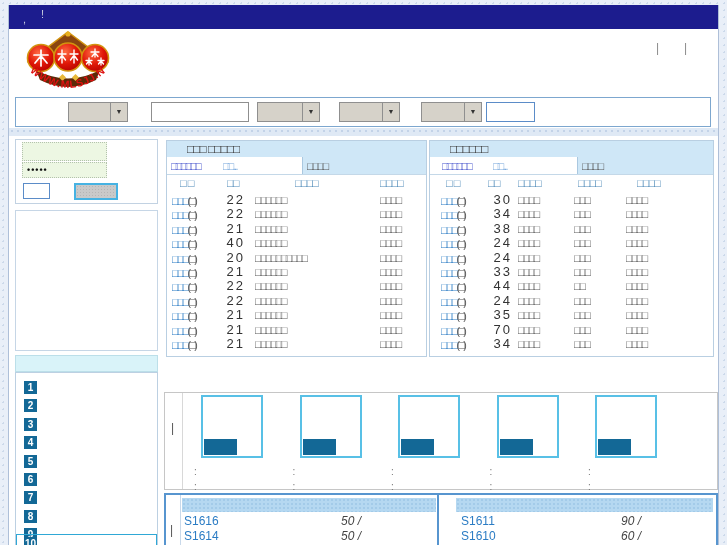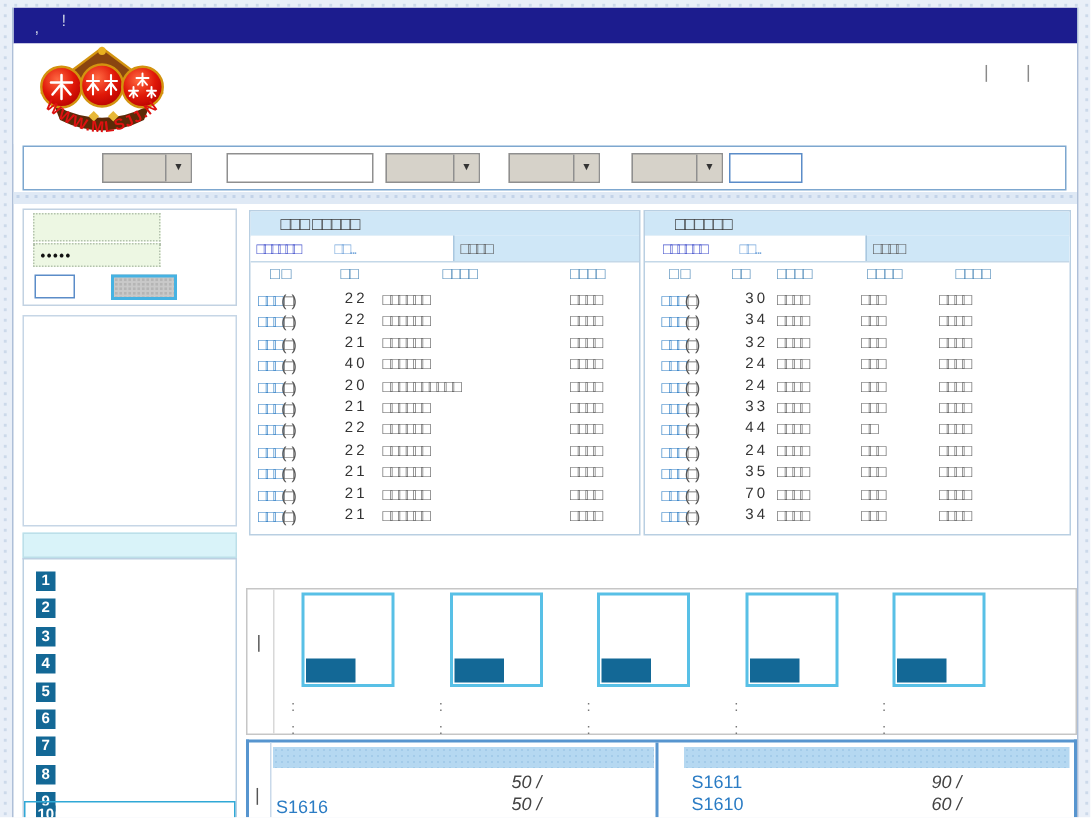--- a/index.html
+++ b/index.html
@@ -87,21 +87,21 @@
   .tabrest span{position:absolute;left:4px;top:3px;color:#555;}
   .thead{position:absolute;left:0;top:36px;width:100%;height:15px;}
   .hcell{position:absolute;top:0;font-size:11px;letter-spacing:-1px;color:#4e8ab8;}
   .t0 .h0{left:13px;} .t0 .h1{left:60px;} .t0 .h2{left:128px;} .t0 .h3{left:213px;}
   .t1 .h0{left:16px;} .t1 .h1{left:58px;} .t1 .h2{left:88px;} .t1 .h3{left:148px;} .t1 .h4{left:207px;}
   .tbody{position:absolute;left:0;top:52px;width:100%;bottom:1px;}
   .trow{position:absolute;left:0;width:100%;height:14.4px;}
   .cell{position:absolute;top:0;line-height:14px;}
   .nm{color:#2b7cc4;font-size:11px;letter-spacing:-1.5px;text-decoration:none;}
   .sfx{color:#555;font-size:10.5px;letter-spacing:-1.5px;}
-  .agecell{font-size:10px;letter-spacing:2px;color:#333;text-align:right;}
+  .agecell{font-size:13px;letter-spacing:2px;color:#333;text-align:right;}
   .t0 .c0{left:5px;} .t0 .c1{left:48px;width:30px;} .t0 .c2{left:88px;} .t0 .c3{left:213px;}
   .t1 .c0{left:11px;} .t1 .c1{left:52px;width:30px;} .t1 .c2{left:88px;} .t1 .c3{left:144px;} .t1 .c4{left:196px;}
 
   
   .photopanel{position:absolute;left:155px;top:387px;width:554px;height:98px;background:#fff;
     border:1px solid #c6c6c6;box-sizing:border-box;}
   .photopanel .vline{position:absolute;left:17px;top:0;bottom:0;width:1px;background:#d8d8d8;}
   .sidelabel{position:absolute;color:#555;font-size:12px;}
   .photopanel .sidelabel{left:6px;top:28px;}
   .pbox{position:absolute;top:2px;width:62px;height:63px;border:2px solid #58c0e6;background:#fff;box-sizing:border-box;}
@@ -114,21 +114,21 @@
   .bottompanel .vline{position:absolute;left:14px;top:0;bottom:0;width:1px;background:#c9d9ea;}
   .bottompanel .vdiv{position:absolute;left:271px;top:0;bottom:0;width:2px;background:#5795cf;}
   .bottompanel .sidelabel{left:4px;top:28px;}
   .bhdr{position:absolute;top:3px;height:14px;background:#b5d8f1;
     background-image:radial-gradient(#a3cbe9 1px, transparent 1px);background-size:4px 4px;}
   .bhdrL{left:16px;width:254px;}
   .bhdrR{left:290px;width:257px;}
   .brow{position:absolute;height:15px;font-size:12px;}
   .bid{position:absolute;left:0;color:#2b7cc4;text-decoration:none;}
   .bval{position:absolute;color:#444;font-style:italic;}
-  .bL .bid{left:18px;margin-top:17px;} .bL .bval{left:175px;}
+  .bL .bid{left:18px;} .bL .bval{left:175px;}
   .bR .bid{left:295px;} .bR .bval{left:455px;}
 </style>
 </head>
 <body>
 
 <div class="stage">
   <div class="page">
 
     <div class="titlebar">
       <span class="tmark m1">,</span>
@@ -335,21 +335,21 @@
           </div>
           <div class="trow" style="top: 14.4px;">
             <span class="cell c0"><a class="nm">□□□</a><span class="sfx">(□)</span></span>
             <span class="cell c1 agecell">34</span>
             <span class="cell c2 tofu">□□□□</span>
             <span class="cell c3 tofu">□□□</span>
             <span class="cell c4 tofu">□□□□</span>
           </div>
           <div class="trow" style="top: 28.8px;">
             <span class="cell c0"><a class="nm">□□□</a><span class="sfx">(□)</span></span>
-            <span class="cell c1 agecell">32</span>
+            <span class="cell c1 agecell">38</span>
             <span class="cell c2 tofu">□□□□</span>
             <span class="cell c3 tofu">□□□</span>
             <span class="cell c4 tofu">□□□□</span>
           </div>
           <div class="trow" style="top: 43.2px;">
             <span class="cell c0"><a class="nm">□□□</a><span class="sfx">(□)</span></span>
             <span class="cell c1 agecell">24</span>
             <span class="cell c2 tofu">□□□□</span>
             <span class="cell c3 tofu">□□□</span>
             <span class="cell c4 tofu">□□□□</span>

